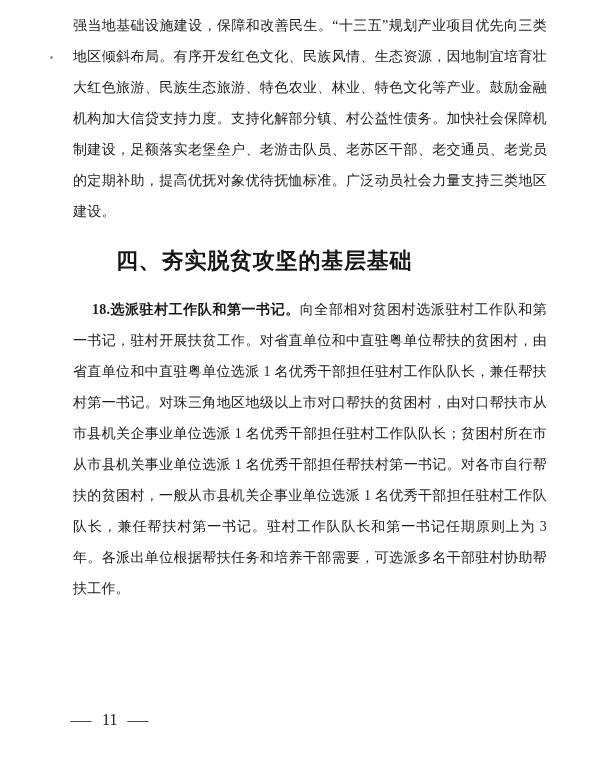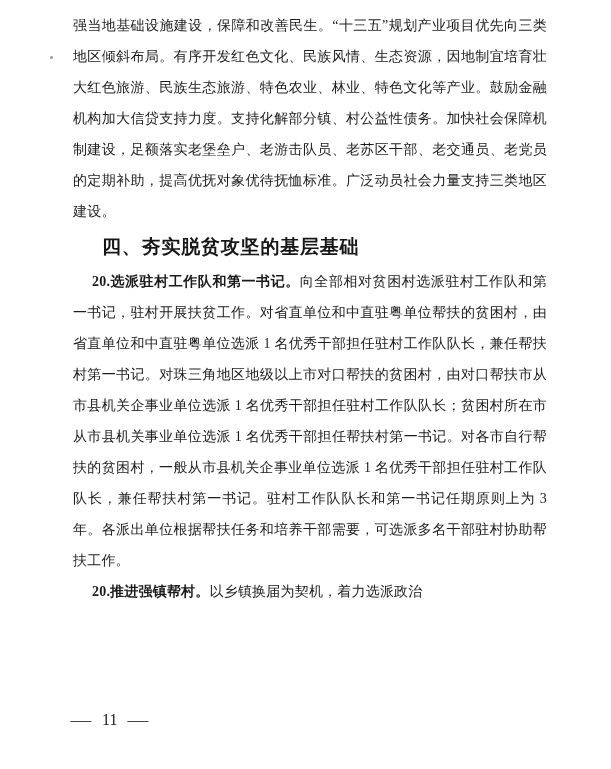--- a/index.html
+++ b/index.html
@@ -23,23 +23,23 @@
     font-size: 14px;
     line-height: 31px;
     text-align: justify;
     text-justify: inter-character;
     letter-spacing: 0.2px;
   }
   p.indented {
     text-indent: 19px;
   }
   .section-heading {
-    margin: 4px;
+    margin: 18px;
     font-family: "Liberation Sans", "DejaVu Sans", sans-serif;
-    font-size: 19px;
+    font-size: 22px;
     line-height: 31px;
     font-weight: bold;
     text-indent: 25px;
     letter-spacing: 0.8px;
     color: #161616;
   }
   .lead {
     font-weight: bold;
   }
   .footer {
@@ -70,23 +70,22 @@
 <body>
 
 <div class="page">
 
   <div class="speck"></div>
 
   <p class="body-para">强当地基础设施建设，保障和改善民生。“十三五”规划产业项目优先向三类地区倾斜布局。有序开发红色文化、民族风情、生态资源，因地制宜培育壮大红色旅游、民族生态旅游、特色农业、林业、特色文化等产业。鼓励金融机构加大信贷支持力度。支持化解部分镇、村公益性债务。加快社会保障机制建设，足额落实老堡垒户、老游击队员、老苏区干部、老交通员、老党员的定期补助，提高优抚对象优待抚恤标准。广泛动员社会力量支持三类地区建设。</p>
 
   <h2 class="section-heading">四、夯实脱贫攻坚的基层基础</h2>
 
-  <p class="body-para indented"><span class="lead">20.选派驻村工作队和第一书记。</span><span>向全部相对贫困村选派驻村工作队和第一书记，驻村开展扶贫工作。对省直单位和中直驻粤单位帮扶的贫困村，由省直单位和中直驻粤单位选派 1 名优秀干部担任驻村工作队队长，兼任帮扶村第一书记。对珠三角地区地级以上市对口帮扶的贫困村，由对口帮扶市从市县机关企事业单位选派 1 名优秀干部担任驻村工作队队长；贫困村所在市从市县机关事业单位选派 1 名优秀干部担任帮扶村第一书记。对各市自行帮扶的贫困村，一般从市县机关企事业单位选派 1 名优秀干部担任驻村工作队队长，兼任帮扶村第一书记。驻村工作队队长和第一书记任期原则上为 3 年。各派出单位根据帮扶任务和培养干部需要，可选派多名干部驻村协助帮扶工作。</span></p>
+  <p class="body-para indented"><span class="lead">18.选派驻村工作队和第一书记。</span><span>向全部相对贫困村选派驻村工作队和第一书记，驻村开展扶贫工作。对省直单位和中直驻粤单位帮扶的贫困村，由省直单位和中直驻粤单位选派 1 名优秀干部担任驻村工作队队长，兼任帮扶村第一书记。对珠三角地区地级以上市对口帮扶的贫困村，由对口帮扶市从市县机关企事业单位选派 1 名优秀干部担任驻村工作队队长；贫困村所在市从市县机关事业单位选派 1 名优秀干部担任帮扶村第一书记。对各市自行帮扶的贫困村，一般从市县机关企事业单位选派 1 名优秀干部担任驻村工作队队长，兼任帮扶村第一书记。驻村工作队队长和第一书记任期原则上为 3 年。各派出单位根据帮扶任务和培养干部需要，可选派多名干部驻村协助帮扶工作。</span></p>
 
-  <p class="body-para indented"><span class="lead">20.推进强镇帮村。</span><span>以乡镇换届为契机，着力选派政治</span></p>
 
   <div class="footer">
     <span class="dash">—</span>
     <span class="page-num">11</span>
     <span class="dash">—</span>
   </div>
 
 </div>
 
 </body></html>

